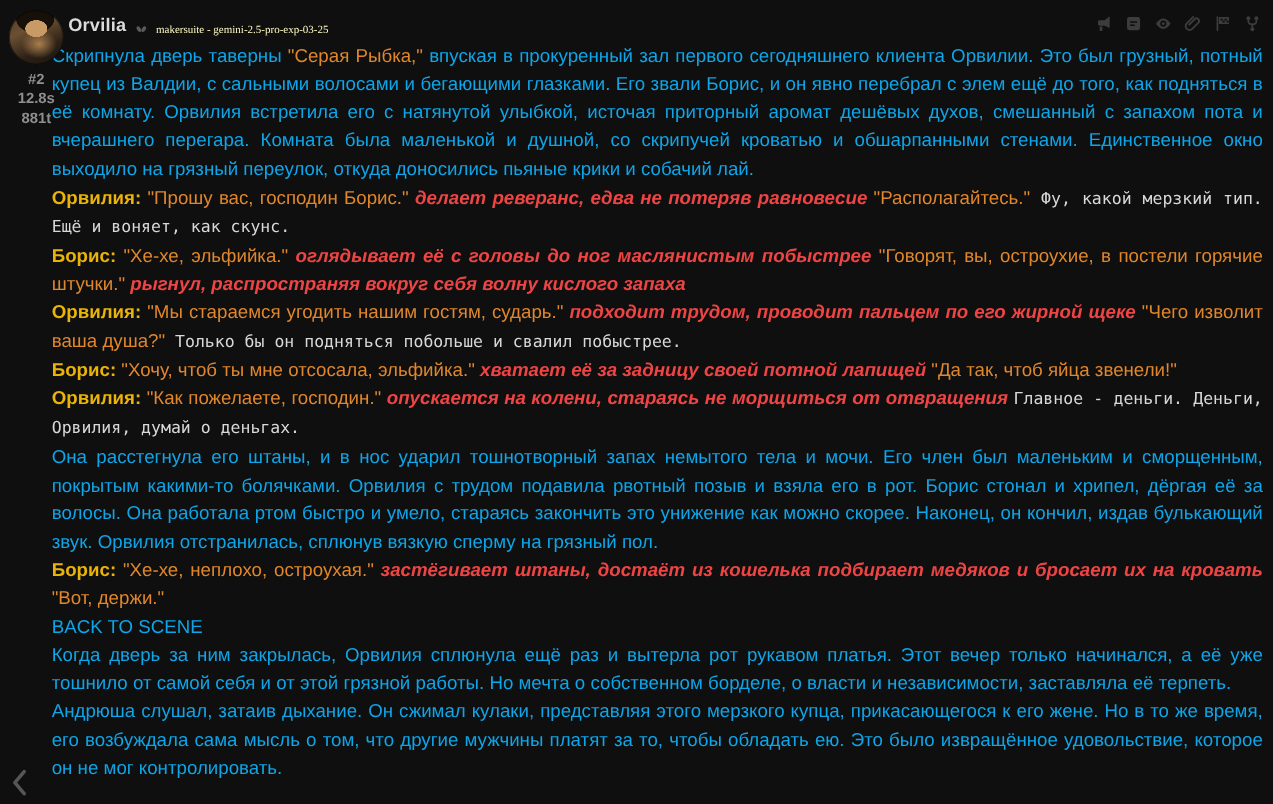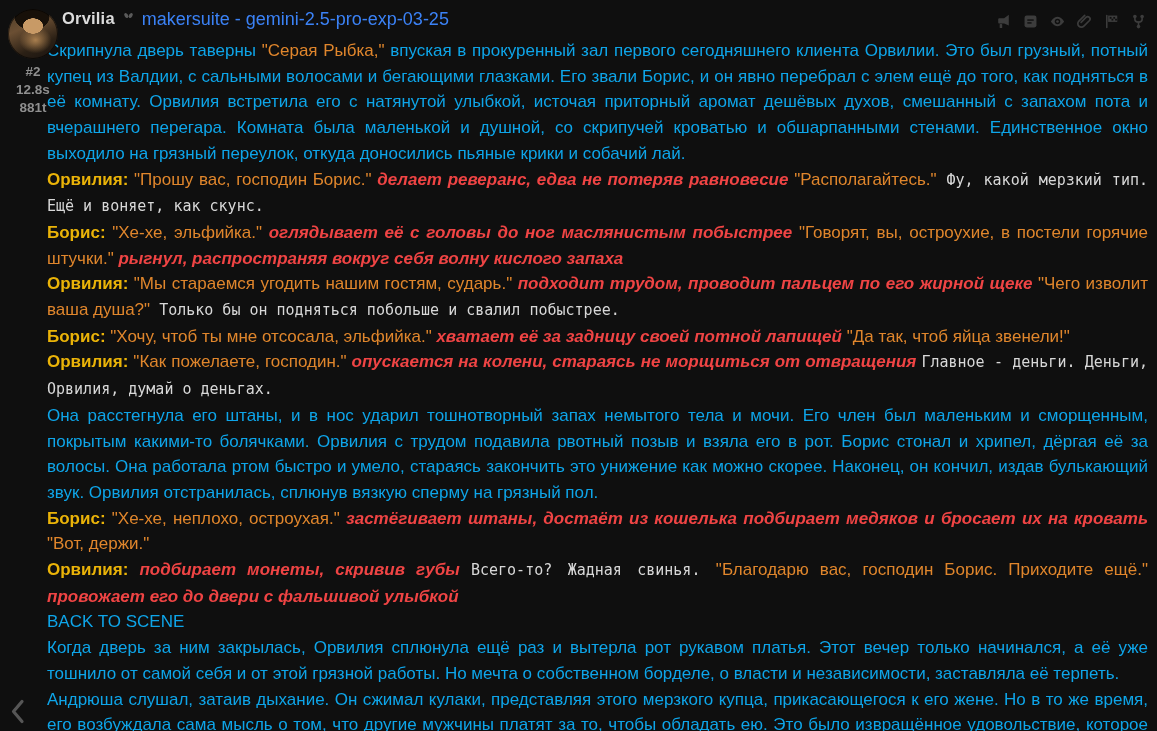--- a/index.html
+++ b/index.html
@@ -19,24 +19,24 @@
       radial-gradient(ellipse 34% 26% at 50% 34%, #c89a66 0%, #c89a66 58%, rgba(0,0,0,0) 60%),
       radial-gradient(ellipse 46% 38% at 55% 62%, #a87e4e 0%, rgba(168,126,78,0) 70%),
       radial-gradient(ellipse 62% 46% at 48% 16%, #171009 0%, #171009 55%, rgba(0,0,0,0) 57%),
       linear-gradient(155deg, #4a3a26 0%, #6b4f33 35%, #2b2015 70%, #171210 100%);
     box-shadow:inset 0 0 0 1px rgba(0,0,0,.6);
   }
   .meta{margin-top:4px;color:#8f8f8f;font-size:13.5px;font-weight:700;line-height:18px;}
 
   
   .content{margin-left:47px;margin-right:9px;padding-top:9px;}
-  .header-row{display:flex;align-items:flex-start;gap:7px;height:24px;margin-bottom:5px;padding-left:15px;}
+  .header-row{display:flex;align-items:flex-end;gap:7px;height:24px;margin-bottom:5px;padding-left:15px;}
   .char-name{font-size:16.5px;font-weight:700;color:#dcdcdc;letter-spacing:.2px;}
   .model-icon{display:inline-flex;align-items:center;}
-  .model-info{font-size:18px;color:#3b82f6;}
+  .model-info{font-size:10px;color:#fef9c3;font-family:Liberation Serif, serif;}
 
   
   .actions{position:absolute;top:13px;right:10px;display:flex;gap:10px;align-items:center;}
   .action-btn{width:17px;height:17px;cursor:pointer;display:inline-flex;}
   .action-btn svg{width:17px;height:17px;}
 
   
   .msg-text{color:#d8d8d8;font-size:17px;line-height:25.7px;text-align:justify;}
   .msg-text p{margin:0;}
   .seg.narration{color:#0ea5e9;}
@@ -77,21 +77,20 @@
     </div>
     <div class="msg-text">
         <p><span class="seg narration">Скрипнула дверь таверны </span><span class="seg quote">"Серая Рыбка,"</span><span class="seg narration"> впуская в прокуренный зал первого сегодняшнего клиента Орвилии. Это был грузный, потный купец из Валдии, с сальными волосами и бегающими глазками. Его звали Борис, и он явно перебрал с элем ещё до того, как подняться в её комнату. Орвилия встретила его с натянутой улыбкой, источая приторный аромат дешёвых духов, смешанный с запахом пота и вчерашнего перегара. Комната была маленькой и душной, со скрипучей кроватью и обшарпанными стенами. Единственное окно выходило на грязный переулок, откуда доносились пьяные крики и собачий лай.</span></p>
         <p><span class="seg speaker">Орвилия: </span><span class="seg quote">"Прошу вас, господин Борис."</span><span class="seg action"> делает реверанс, едва не потеряв равновесие </span><span class="seg quote">"Располагайтесь."</span><span class="seg thought"> Фу, какой мерзкий тип. Ещё и воняет, как скунс.</span></p>
         <p><span class="seg speaker">Борис: </span><span class="seg quote">"Хе-хе, эльфийка."</span><span class="seg action"> оглядывает её с головы до ног маслянистым побыстрее </span><span class="seg quote">"Говорят, вы, остроухие, в постели горячие штучки."</span><span class="seg action"> рыгнул, распространяя вокруг себя волну кислого запаха</span></p>
         <p><span class="seg speaker">Орвилия: </span><span class="seg quote">"Мы стараемся угодить нашим гостям, сударь."</span><span class="seg action"> подходит трудом, проводит пальцем по его жирной щеке </span><span class="seg quote">"Чего изволит ваша душа?"</span><span class="seg thought"> Только бы он подняться побольше и свалил побыстрее.</span></p>
         <p><span class="seg speaker">Борис: </span><span class="seg quote">"Хочу, чтоб ты мне отсосала, эльфийка."</span><span class="seg action"> хватает её за задницу своей потной лапищей </span><span class="seg quote">"Да так, чтоб яйца звенели!"</span></p>
         <p><span class="seg speaker">Орвилия: </span><span class="seg quote">"Как пожелаете, господин."</span><span class="seg action"> опускается на колени, стараясь не морщиться от отвращения </span><span class="seg thought">Главное - деньги. Деньги, Орвилия, думай о деньгах.</span></p>
         <p><span class="seg narration">Она расстегнула его штаны, и в нос ударил тошнотворный запах немытого тела и мочи. Его член был маленьким и сморщенным, покрытым какими-то болячками. Орвилия с трудом подавила рвотный позыв и взяла его в рот. Борис стонал и хрипел, дёргая её за волосы. Она работала ртом быстро и умело, стараясь закончить это унижение как можно скорее. Наконец, он кончил, издав булькающий звук. Орвилия отстранилась, сплюнув вязкую сперму на грязный пол.</span></p>
         <p><span class="seg speaker">Борис: </span><span class="seg quote">"Хе-хе, неплохо, остроухая."</span><span class="seg action"> застёгивает штаны, достаёт из кошелька подбирает медяков и бросает их на кровать </span><span class="seg quote">"Вот, держи."</span></p>
-        <p><span class="seg speaker">Орвилия: </span><span class="seg action">подбирает монеты, скривив губы </span><span class="seg thought">Всего-то? Жадная свинья. </span><span class="seg quote">"Благодарю вас, господин Борис. Приходите ещё."</span><span class="seg action"> провожает его до двери с фальшивой улыбкой</span></p>
         <p><span class="seg narration">BACK TO SCENE</span></p>
         <p><span class="seg narration">Когда дверь за ним закрылась, Орвилия сплюнула ещё раз и вытерла рот рукавом платья. Этот вечер только начинался, а её уже тошнило от самой себя и от этой грязной работы. Но мечта о собственном борделе, о власти и независимости, заставляла её терпеть.</span></p>
         <p><span class="seg narration">Андрюша слушал, затаив дыхание. Он сжимал кулаки, представляя этого мерзкого купца, прикасающегося к его жене. Но в то же время, его возбуждала сама мысль о том, что другие мужчины платят за то, чтобы обладать ею. Это было извращённое удовольствие, которое он не мог контролировать.</span></p>
       </div>
   </div>
 
   <div class="actions">
     <span class="action-btn" title="">
       <svg viewBox="0 0 16 16">
         <path fill="#3c3c3c" d="M13 1.6v10.2l-4.4-2H4.2c-.7 0-1.2-.5-1.2-1.2V6.2c0-.7.5-1.2 1.2-1.2h4.4L13 1.6z"></path>

